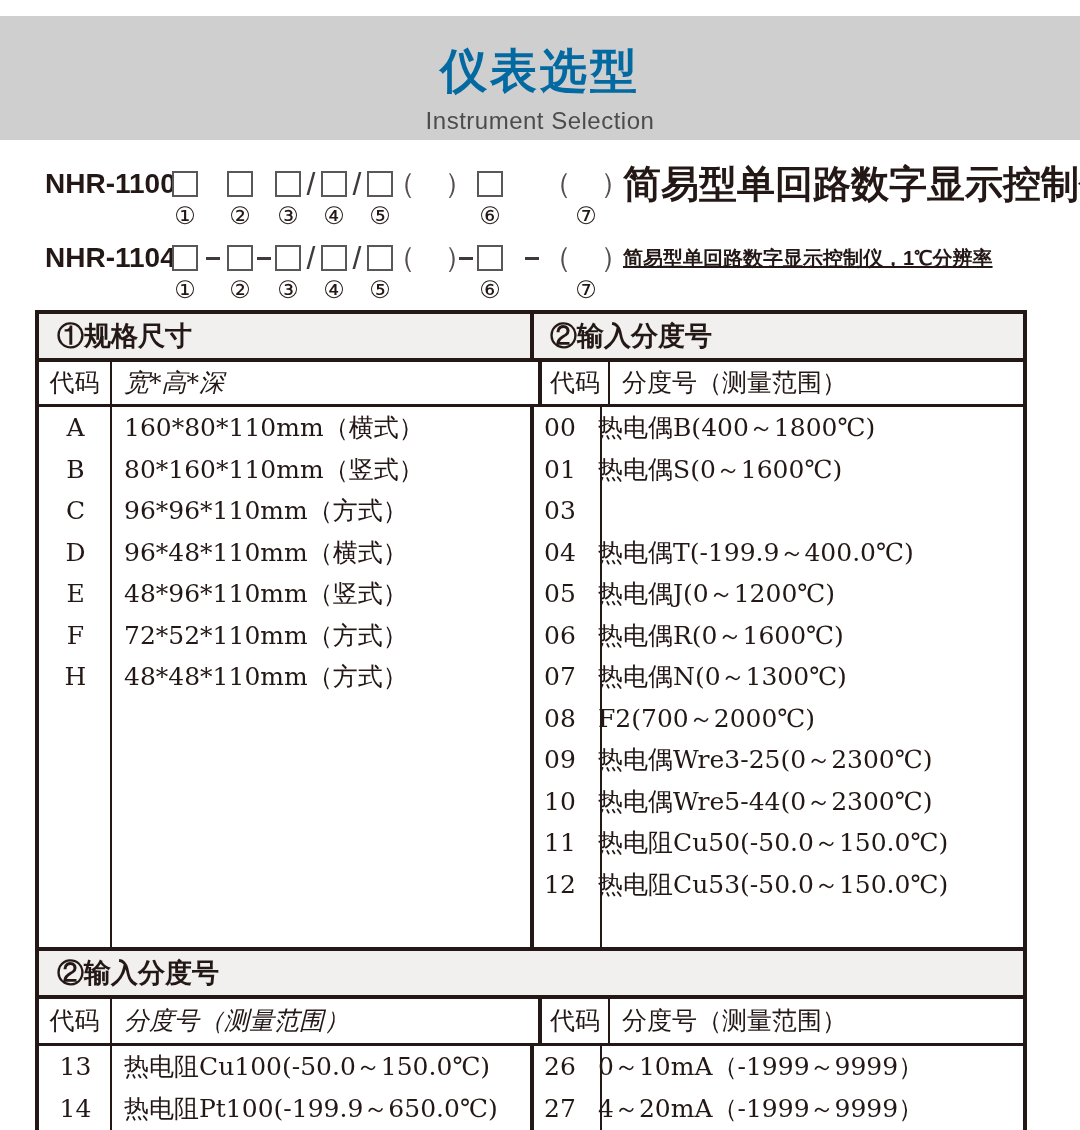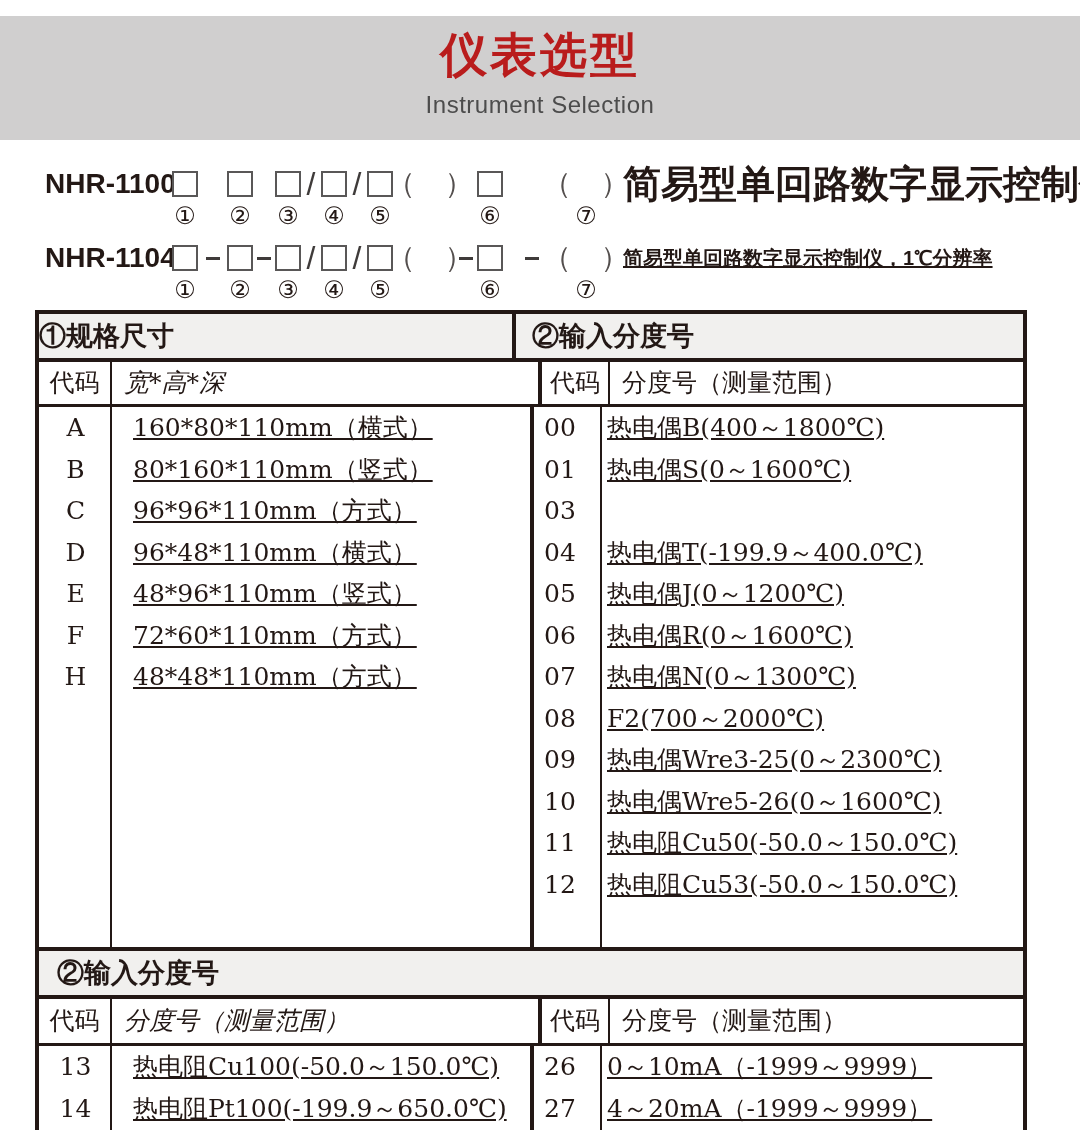--- a/index.html
+++ b/index.html
@@ -2,21 +2,21 @@
 <html><head>
 <meta charset="utf-8">
 <style>
   html,body{margin:0;padding:0;}
   body{width:1080px;height:1130px;overflow:hidden;position:relative;background:#ffffff;
        font-family:"Liberation Sans",sans-serif;color:#231815;}
 
   
   .banner{position:absolute;top:16px;left:0;width:1080px;height:124px;background:#d0cfcf;
           text-align:center;}
-  .banner .title{margin-top:8px;font-size:47px;font-weight:bold;letter-spacing:3px;color:#b91c1c;}
+  .banner .title{margin-top:24px;font-size:47px;font-weight:bold;letter-spacing:3px;color:#0369a1;}
   .banner .subtitle{margin-top:4px;font-size:24px;color:#4c4c4c;letter-spacing:.5px;}
 
   
   .models{position:absolute;top:166px;left:45px;}
   .model-line{display:flex;align-items:flex-start;margin-bottom:10px;white-space:nowrap;}
   .unit{display:inline-flex;flex-direction:column;align-items:center;}
   .sym{height:36px;display:flex;align-items:center;justify-content:center;}
   .num{height:28px;line-height:28px;font-size:24px;color:#231815;
        font-family:"DejaVu Sans",sans-serif;}
   .u-label{width:127px;align-items:flex-start;}
@@ -31,21 +31,21 @@
   .g1{width:29px;} .g2{width:22px;} .g3{width:12px;} .g4{width:22px;} .g5{width:58px;}
   .u-desc{align-items:flex-start;margin-left:12px;}
   .u-desc .sym{font-weight:bold;color:#231815;}
   .model-line:nth-child(1) .u-desc .sym{font-size:38px;}
   .model-line:nth-child(2) .u-desc .sym{font-size:20px;text-decoration:underline;}
 
   
   .big-table{position:absolute;top:310px;left:35px;width:984px;border:4px solid #231815;background:#fff;}
   .sec-row{display:flex;height:44px;background:#f1f0ee;border-bottom:4px solid #231815;}
   .sec-cell{font-size:27px;font-weight:bold;line-height:44px;}
-  .sec-left{width:473px;border-right:4px solid #231815;}
+  .sec-left{width:473px;border-right:4px solid #231815;padding-left:18px;}
   .sec-right{flex:1;padding-left:16px;}
 
   .serif{font-family:"DejaVu Serif",serif;}
 
   .hdr-row{display:flex;height:42px;border-bottom:3px solid #231815;font-size:25px;}
   .hdr-row .hc{line-height:42px;text-align:center;}
   .hdr-row .hd{line-height:42px;padding-left:12px;}
   .hcl{width:71px;border-right:2px solid #231815;}
   .hdl{width:414px;border-right:4px solid #231815;font-style:italic;}
   .hcr{width:66px;border-right:2px solid #231815;}
@@ -58,21 +58,21 @@
   .half-l{width:491px;border-right:4px solid #231815;}
   .half-r{flex:1;}
   .vline{position:absolute;top:0;bottom:0;width:2px;background:#231815;}
   .half-l .vline{left:71px;}
   .half-r .vline{left:66px;}
   .trow{display:flex;}
   .t1 .trow{height:41.5px;line-height:41.5px;}
   .t2 .trow{height:42px;line-height:42px;}
   .half-l .tcode{width:73px;text-align:center;flex:none;}
   .half-r .tcode{width:52px;text-align:center;flex:none;}
-  .tdesc{padding-left:21px;white-space:nowrap;text-decoration:underline;}
+  .tdesc{padding-left:12px;white-space:nowrap;}
 
   .banner2{height:44px;background:#f1f0ee;border-bottom:4px solid #231815;
            font-size:27px;font-weight:bold;line-height:44px;padding-left:18px;}
 </style>
 </head>
 <body>
 
 <div class="banner">
   <div class="title">仪表选型</div>
   <div class="subtitle">Instrument Selection</div>
@@ -283,21 +283,21 @@
         <div class="trow">
           <div class="tcode">D</div>
           <div class="tdesc">96*48*110mm（横式）</div>
         </div>
         <div class="trow">
           <div class="tcode">E</div>
           <div class="tdesc">48*96*110mm（竖式）</div>
         </div>
         <div class="trow">
           <div class="tcode">F</div>
-          <div class="tdesc">72*60*110mm（方式）</div>
+          <div class="tdesc">72*52*110mm（方式）</div>
         </div>
         <div class="trow">
           <div class="tcode">H</div>
           <div class="tdesc">48*48*110mm（方式）</div>
         </div>
       </div>
     <div class="half half-r" id="t1-right">
         <div class="vline"></div>
         <div class="trow">
           <div class="tcode">00</div>
@@ -329,21 +329,21 @@
         <div class="trow">
           <div class="tcode">08</div>
           <div class="tdesc">F2(700～2000℃)</div>
         </div>
         <div class="trow">
           <div class="tcode">09</div>
           <div class="tdesc">热电偶Wre3-25(0～2300℃)</div>
         </div>
         <div class="trow">
           <div class="tcode">10</div>
-          <div class="tdesc">热电偶Wre5-26(0～1600℃)</div>
+          <div class="tdesc">热电偶Wre5-44(0～2300℃)</div>
         </div>
         <div class="trow">
           <div class="tcode">11</div>
           <div class="tdesc">热电阻Cu50(-50.0～150.0℃)</div>
         </div>
         <div class="trow">
           <div class="tcode">12</div>
           <div class="tdesc">热电阻Cu53(-50.0～150.0℃)</div>
         </div>
       </div>

